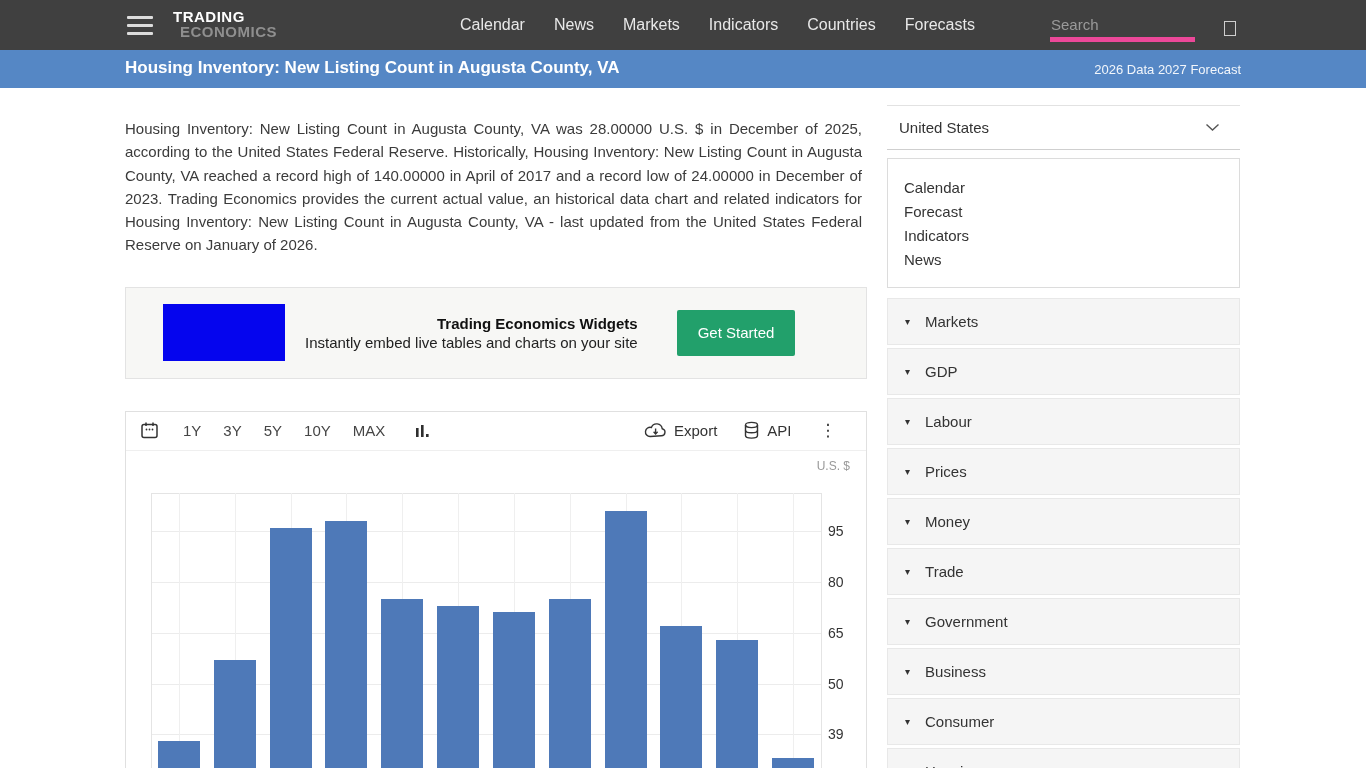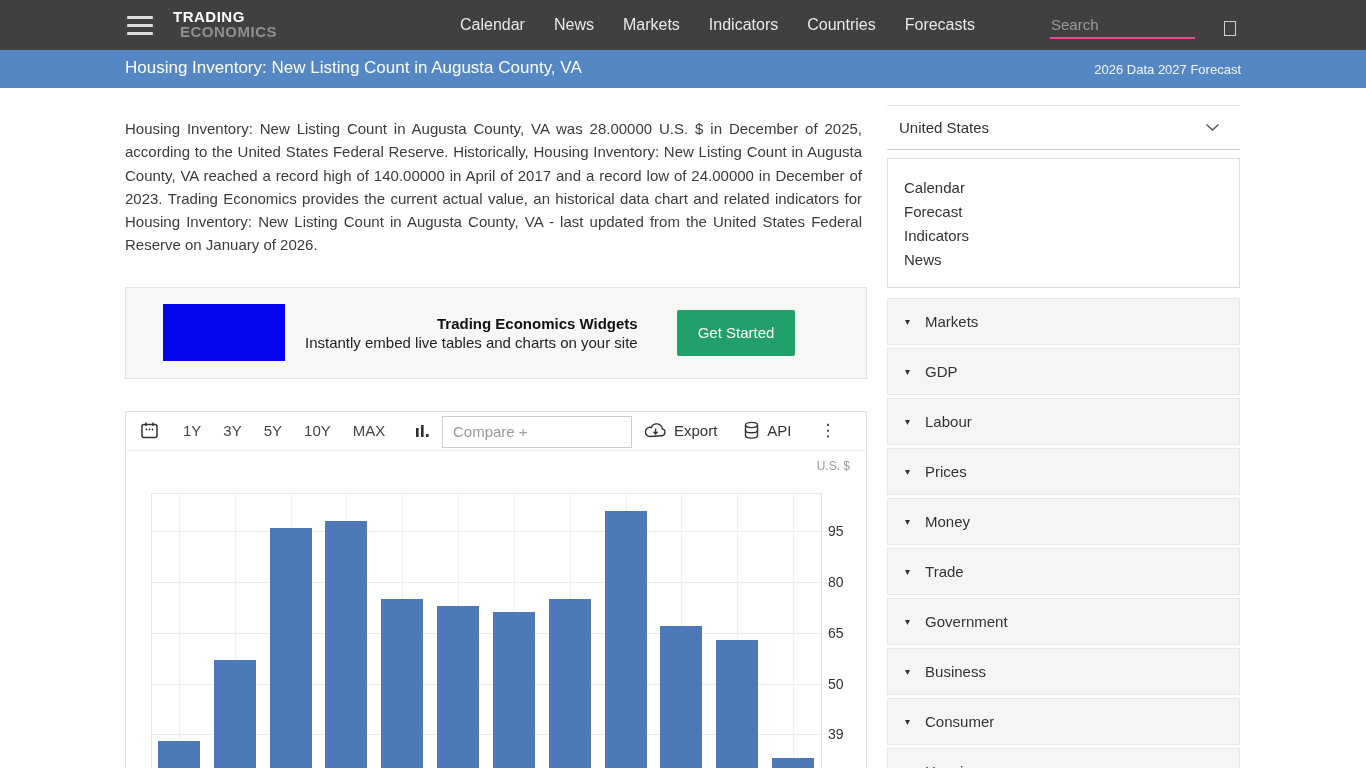--- a/index.html
+++ b/index.html
@@ -10,29 +10,29 @@
   .topnav { position:relative; height:50px; background:#404040; }
   .hamburger { position:absolute; left:127px; top:16px; width:26px; cursor:pointer; }
   .hamburger span { display:block; height:3px; background:#dcdcdc; border-radius:1px; margin-bottom:5px; }
   .logo { position:absolute; left:173px; top:9px; line-height:15px; font-weight:bold;
           font-size:15px; letter-spacing:.5px; }
   .logo .l1 { color:#ffffff; }
   .logo .l2 { color:#8f8f8f; padding-left:7px; }
   .nav-links { position:absolute; left:460px; top:0; height:50px; display:flex; align-items:center; gap:29px; }
   .nav-links a { color:#e8e8e8; font-size:16px; text-decoration:none; cursor:pointer; }
   .search-input { position:absolute; left:1050px; top:14px; width:145px; background:transparent;
-                  border:none; border-bottom:2px solid #ec4899; color:#cfcfcf; font-size:15px;
+                  border:none; border-bottom:5px solid #ec4899; color:#cfcfcf; font-size:15px;
                   padding:2px 1px 4px; outline:none; }
   .search-input::placeholder { color:#9a9a9a; }
   .flag-square { position:absolute; left:1224px; top:21px; width:12px; height:15px;
                  border:1px solid #cfcfcf; }
 
   
   .titlebar { position:relative; height:38px; background:#5587c5; }
-  .titlebar .pagetitle { position:absolute; left:125px; top:8px; color:#ffffff; font-size:17px; font-weight:normal; }
+  .titlebar .pagetitle { position:absolute; left:125px; top:8px; color:#ffffff; font-size:17px; font-weight:bold; }
   .titlebar .right-note { position:absolute; right:125px; top:12px; color:#f2f6fb; font-size:13px; }
 
   
   .col-left { position:absolute; left:125px; top:88px; width:742px; }
   .description { margin-top:29px; width:737px; color:#3b3b3b; font-size:15px;
                  line-height:23.3px; text-align:justify; }
 
   .banner { margin-top:30px; width:742px; height:92px; background:#f7f7f5;
             border:1px solid #e3e3e3; display:flex; align-items:center; }
   .banner-img { width:122px; height:57px; margin-left:37px; background:#0505ee; }
@@ -147,21 +147,20 @@
         <span>10Y</span>
         <span>MAX</span>
       </div>
       <span class="tb-ico charttype-ico">
         <svg width="15" height="17" viewBox="0 0 15 17">
           <rect x="1" y="6" width="2.6" height="9" fill="#2f2f2f"></rect>
           <rect x="6" y="3" width="2.6" height="12" fill="#2f2f2f"></rect>
           <rect x="11" y="12" width="2.6" height="3" fill="#2f2f2f"></rect>
         </svg>
       </span>
-      <input class="compare" type="text" placeholder="Compare +" style="">
       <div class="tb-right">
         <div class="export-grp">
           <span>
             <svg width="23" height="17" viewBox="0 0 23 17">
               <path d="M6.2 14.5 a4.6 4.6 0 1 1 1.2-9 a5.6 5.6 0 0 1 10.8 1.2 a3.6 3.6 0 0 1 -0.9 7.1 z" fill="none" stroke="#333" stroke-width="1.4"></path>
               <line x1="11.6" y1="6.5" x2="11.6" y2="11.5" stroke="#333" stroke-width="1.4"></line>
               <polyline points="9.6,9.8 11.6,11.9 13.6,9.8" fill="none" stroke="#333" stroke-width="1.4"></polyline>
             </svg>
           </span>
           <span class="tb-label">Export</span>

